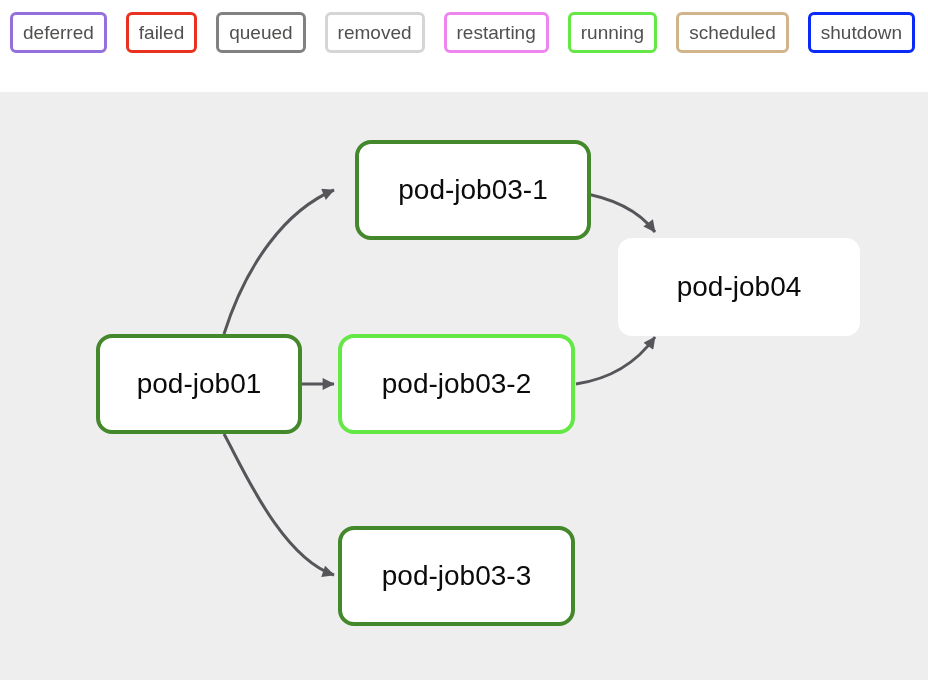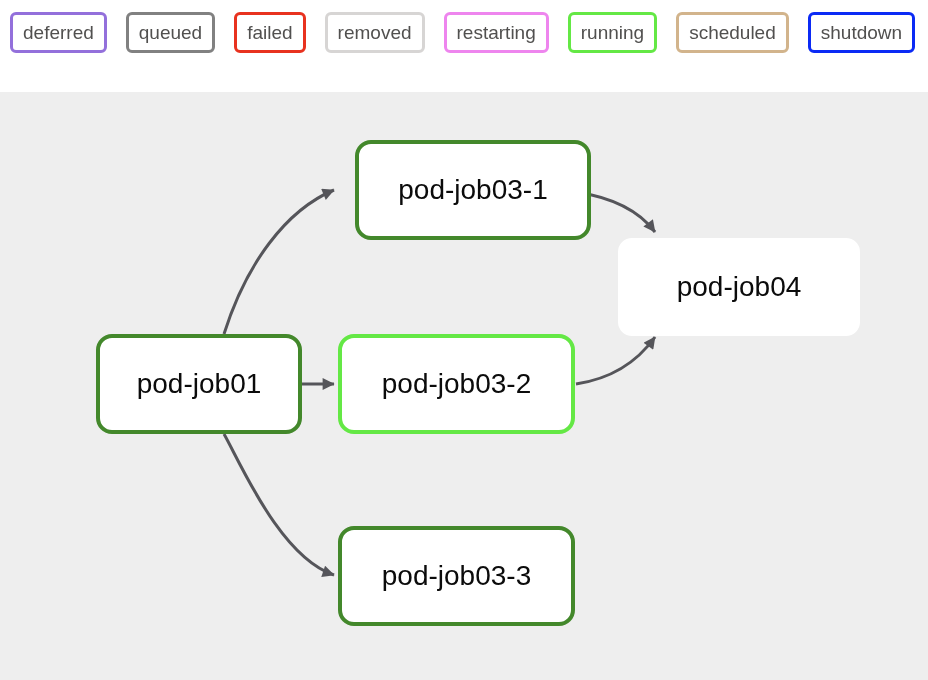--- a/index.html
+++ b/index.html
@@ -80,22 +80,22 @@
     color: #0b0b0b;
   }
 </style>
 </head>
 <body>
 
 <div class="app">
 
   <div class="legend-bar">
     <span class="badge" style="border-color: rgb(147, 112, 219);">deferred</span>
+    <span class="badge" style="border-color: rgb(232, 50, 31);">failed</span>
     <span class="badge" style="border-color: rgb(129, 129, 129);">queued</span>
-    <span class="badge" style="border-color: rgb(232, 50, 31);">failed</span>
     <span class="badge" style="border-color: rgb(215, 213, 212);">removed</span>
     <span class="badge" style="border-color: rgb(238, 133, 238);">restarting</span>
     <span class="badge" style="border-color: rgb(100, 232, 69);">running</span>
     <span class="badge" style="border-color: rgb(210, 180, 140);">scheduled</span>
     <span class="badge" style="border-color: rgb(11, 42, 245);">shutdown</span>
   </div>
 
   <div class="graph" style="background: rgb(238, 238, 238);">
 
     <svg class="edge-layer" viewBox="0 0 928 588" xmlns="http://www.w3.org/2000/svg">

